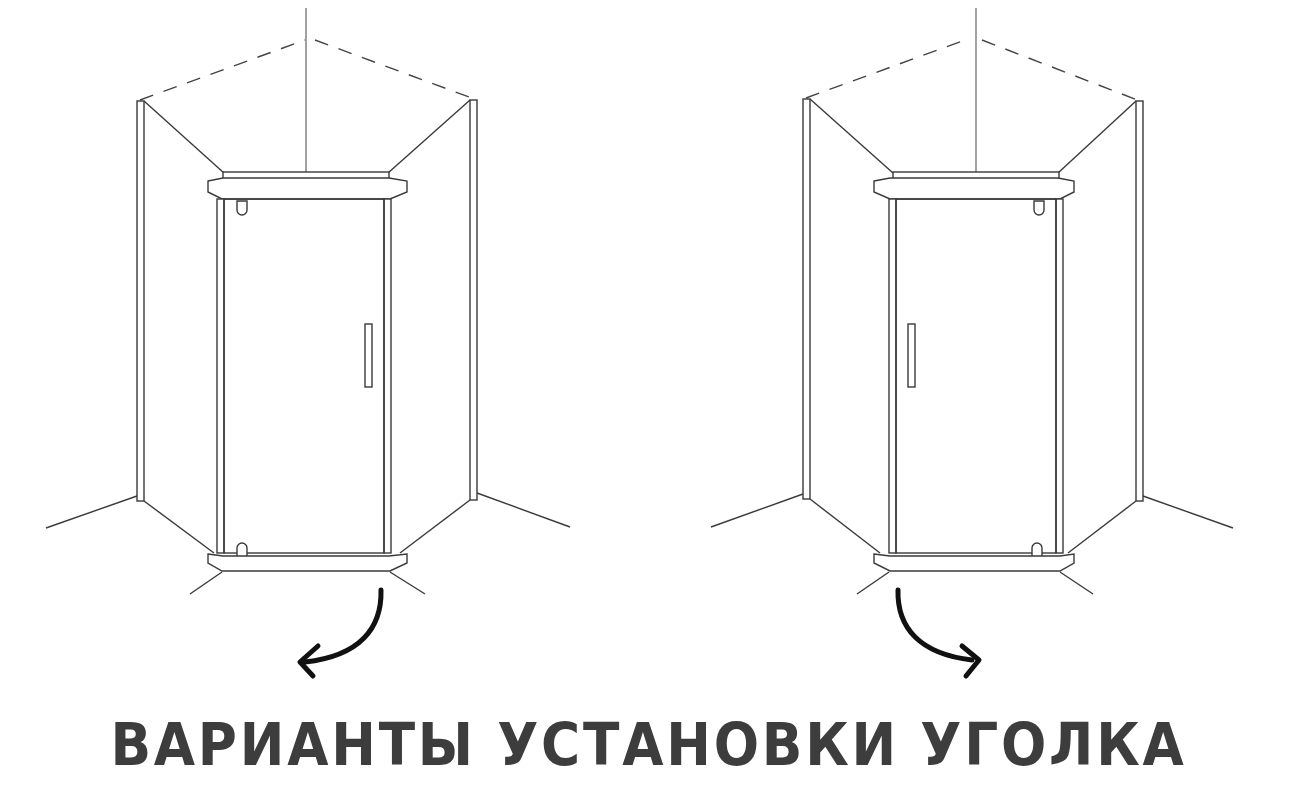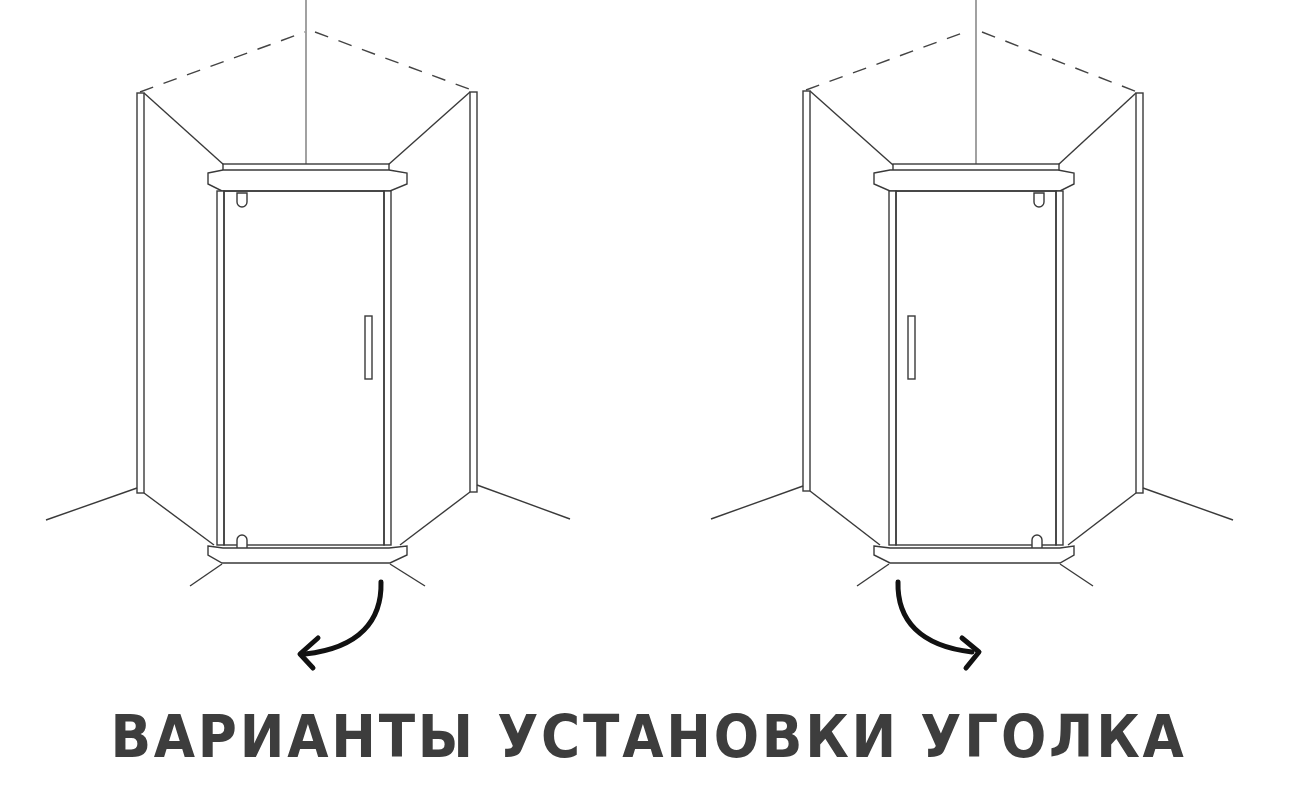--- a/index.html
+++ b/index.html
@@ -1,17 +1,17 @@
 <!DOCTYPE html>
 <html><head>
   <meta charset="utf-8">
   <style>
     html, body { margin: 0; padding: 0; background: #ffffff; }
     body { width: 1297px; height: 790px; position: relative; overflow: hidden; }
-    .stage { position: absolute; left: 0; top: 0; width: 1297px; height: 720px; }
+    .stage { position: absolute; left: 0; top: 8px; width: 1297px; height: 720px; }
     svg.drawing { position: absolute; left: 0; top: 0; }
     .caption {
       position: absolute; left: 0; top: 692px; width: 1297px; text-align: center;
       font-family: "DejaVu Sans", "Liberation Sans", sans-serif;
       font-weight: bold; font-size: 58px; letter-spacing: 3px;
       color: #3d3d3d; line-height: 90px;
       transform: scaleX(0.92); transform-origin: center;
     }
     .ln { stroke: #3a3a3a; stroke-width: 1.4; fill: none; }
     .thin { stroke: #555; stroke-width: 1.1; fill: none; }

